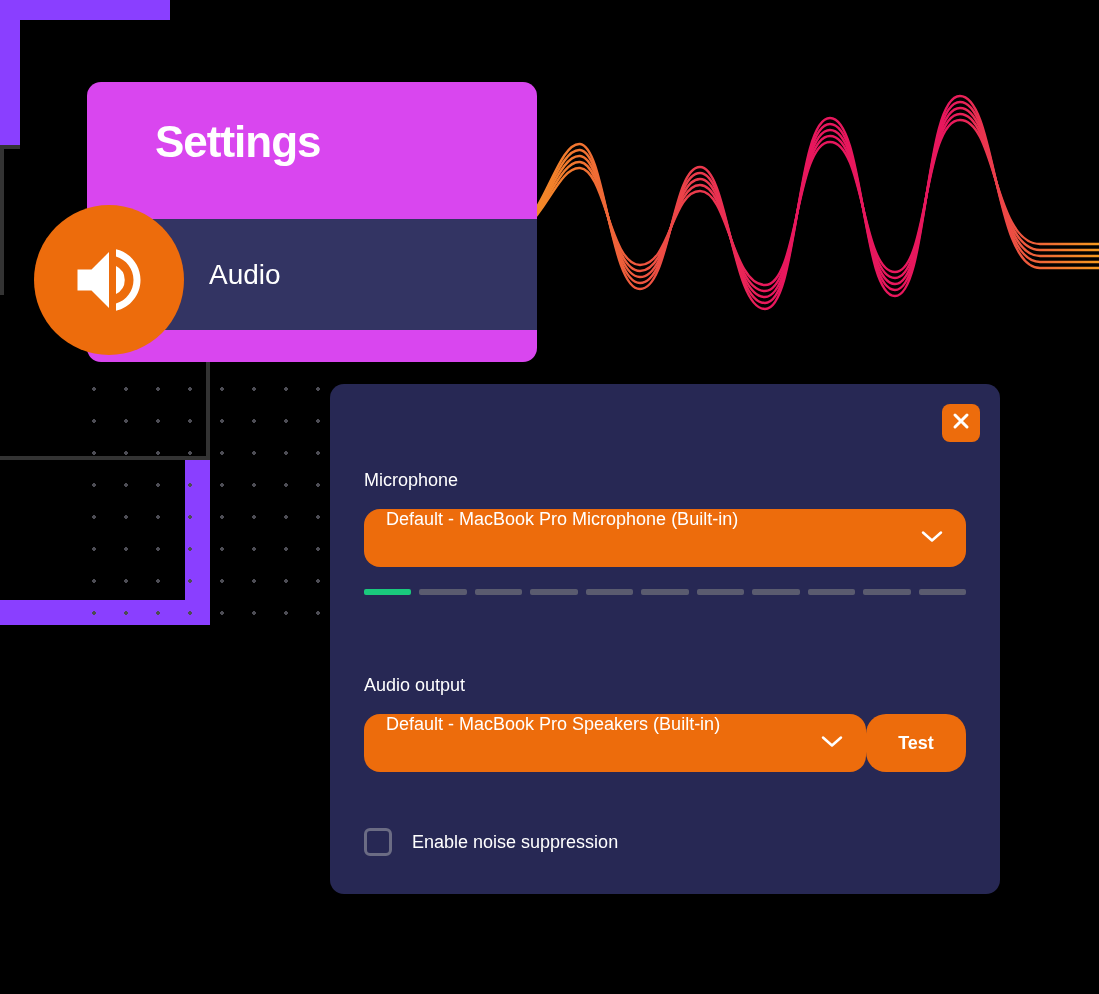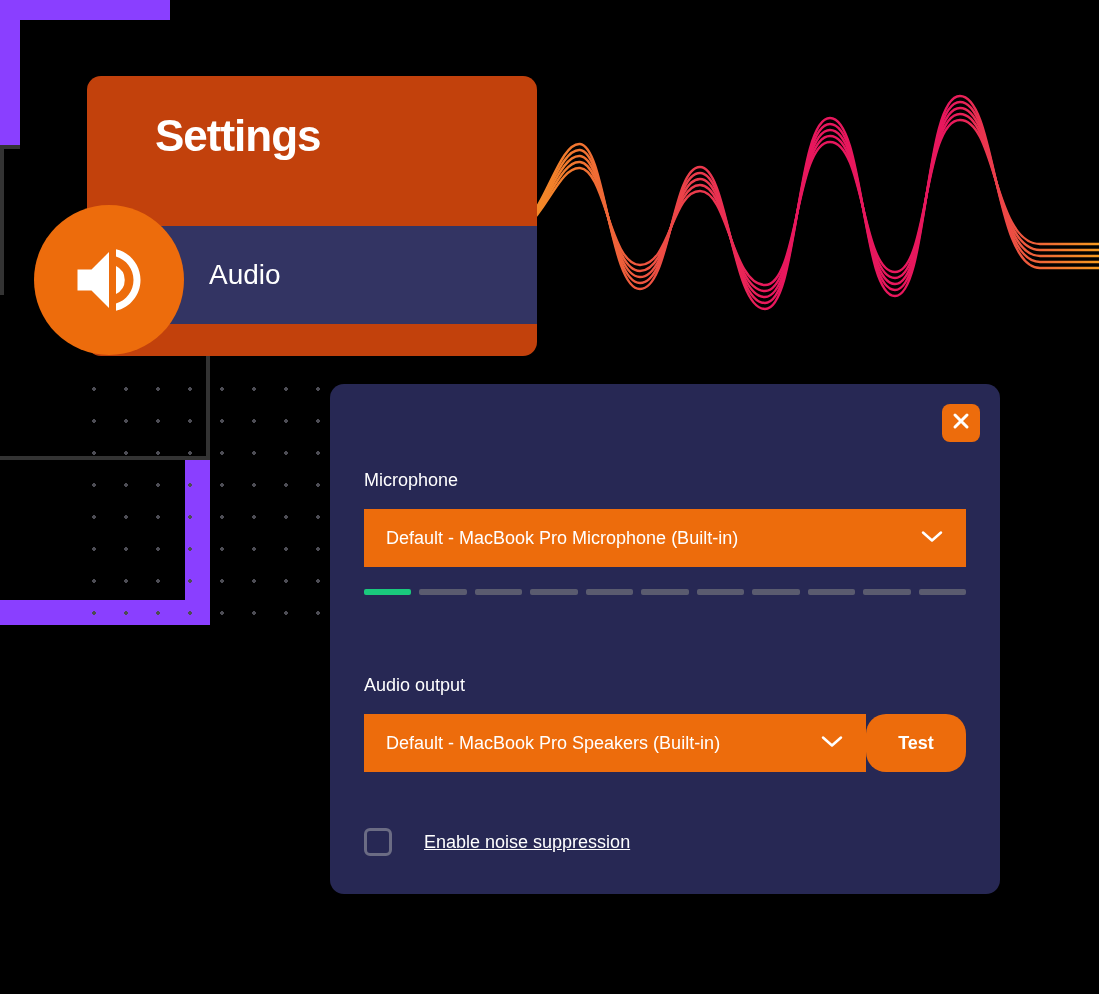--- a/index.html
+++ b/index.html
@@ -65,37 +65,37 @@
     background-image: radial-gradient(#4d4d55 2px, transparent 2px);
     background-size: 32px 32px;
   }
 
   
   .waveform { position:absolute; left:500px; top:88px; }
 
   
   .settings-card {
     position: absolute;
-    left: 87px; top: 76px;
+    left: 87px; top: 82px;
     width: 450px; height: 280px;
-    background: #c2410c;
+    background: #d946ef;
     border-radius: 14px;
     color: #fff;
   }
   .settings-title {
     font-size: 44px;
     font-weight: 800;
     letter-spacing: -1px;
     padding: 35px 0 0 68px;
   }
   .audio-row {
     position: absolute;
     left: 0; bottom: 32px;
     width: 100%;
-    height: 98px;
+    height: 111px;
     background: #333463;
     display: flex;
     align-items: center;
     padding-left: 122px;
     font-size: 28px;
     font-weight: 500;
   }
 
   
   .speaker-circle {
@@ -133,24 +133,24 @@
     font-size: 18px;
     font-weight: 400;
     margin-top: 58px;
     margin-bottom: 18px;
   }
   .field-label.first { margin-top: 58px; }
   .field-label.second { margin-top: 80px; }
 
   .dropdown {
     background: #ed6c0c;
-    border-radius: 0;
+    border-radius: 16px;
     height: 58px;
     display: flex;
-    align-items: center;
+    align-items: flex-start;
     padding: 0 22px;
     font-size: 18px;
     font-weight: 500;
     cursor:pointer;
     position: relative;
   }
   .dropdown .chev {
     position:absolute; right:22px; top:50%; transform:translateY(-50%);
   }
   .dropdown .chev svg{ stroke:#fff; stroke-width:2.5; fill:none; stroke-linecap:round; stroke-linejoin:round;}
@@ -177,23 +177,22 @@
     height:6px;
     border-radius:2px;
     background:#5a5b6f;
   }
   .meter .seg.active { background:#1ac97d; }
 
   
   .check-row {
     display:flex;
     align-items:center;
-    gap:32px;
+    gap:20px;
     margin-top:56px;
-    text-decoration:underline;
   }
   .checkbox {
     width:28px;height:28px;
     border:3px solid #6b6c84;
     border-radius:6px;
     cursor:pointer;
   }
   .check-label { font-size:18px; }
 
 </style>

